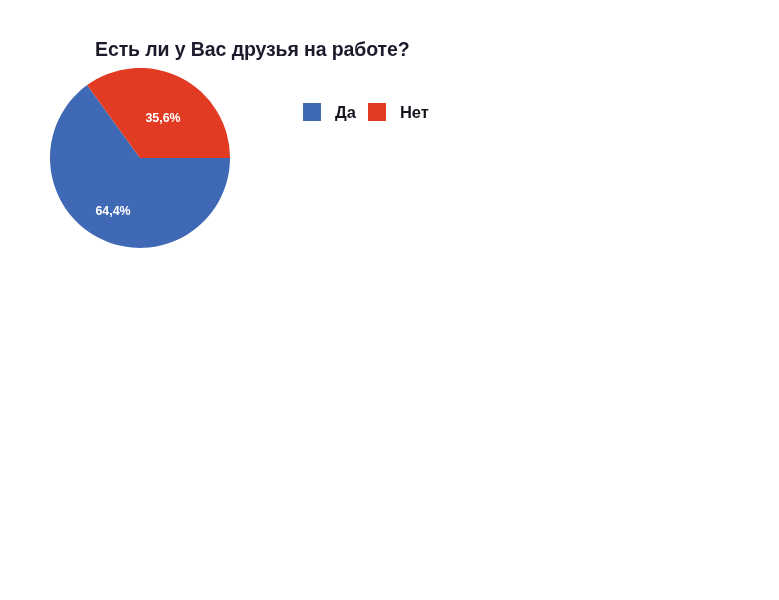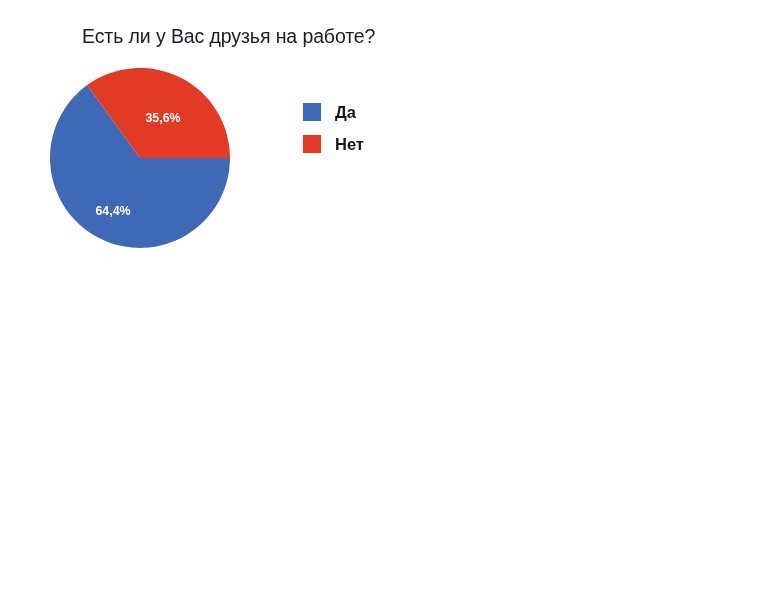--- a/index.html
+++ b/index.html
@@ -19,47 +19,47 @@
     left: 0;
     width: 779px;
   }
   #block-0 { top: 0px; height: 300px; }
   #block-1 { top: 300px; height: 300px; }
 
   .chart-title {
     position: absolute;
     left: 78px;
     font-size: 19.5px;
-    font-weight: normal;
+    font-weight: bold;
     color: #1b1b2b;
     letter-spacing: -0.1px;
     line-height: 29px;
     white-space: pre-line;
-    margin: 4px;
+    margin: 17px;
   }
   #title-0 { top: 18px; width: 660px; }
 
   .pie-wrap {
     position: absolute;
   }
   #pie-0 { left: 50px; top: 68px; width: 180px; height: 180px; }
 
   .pie-svg { display: block; width: 100%; height: 100%; }
 
   .slice-label {
     font-family: "Liberation Sans", sans-serif;
     font-weight: bold;
     fill: #ffffff;
   }
   #pie-0 .slice-label { font-size: 12.4px; }
 
   .legend {
     position: absolute;
     display: flex;
-    flex-direction: column;
+    flex-direction: row;
     gap: 12px;
   }
   #legend-0 { left: 303px; top: 102px; }
 
   .legend-item {
     display: flex;
     align-items: center;
     gap: 14px;
     height: 20px;
   }

